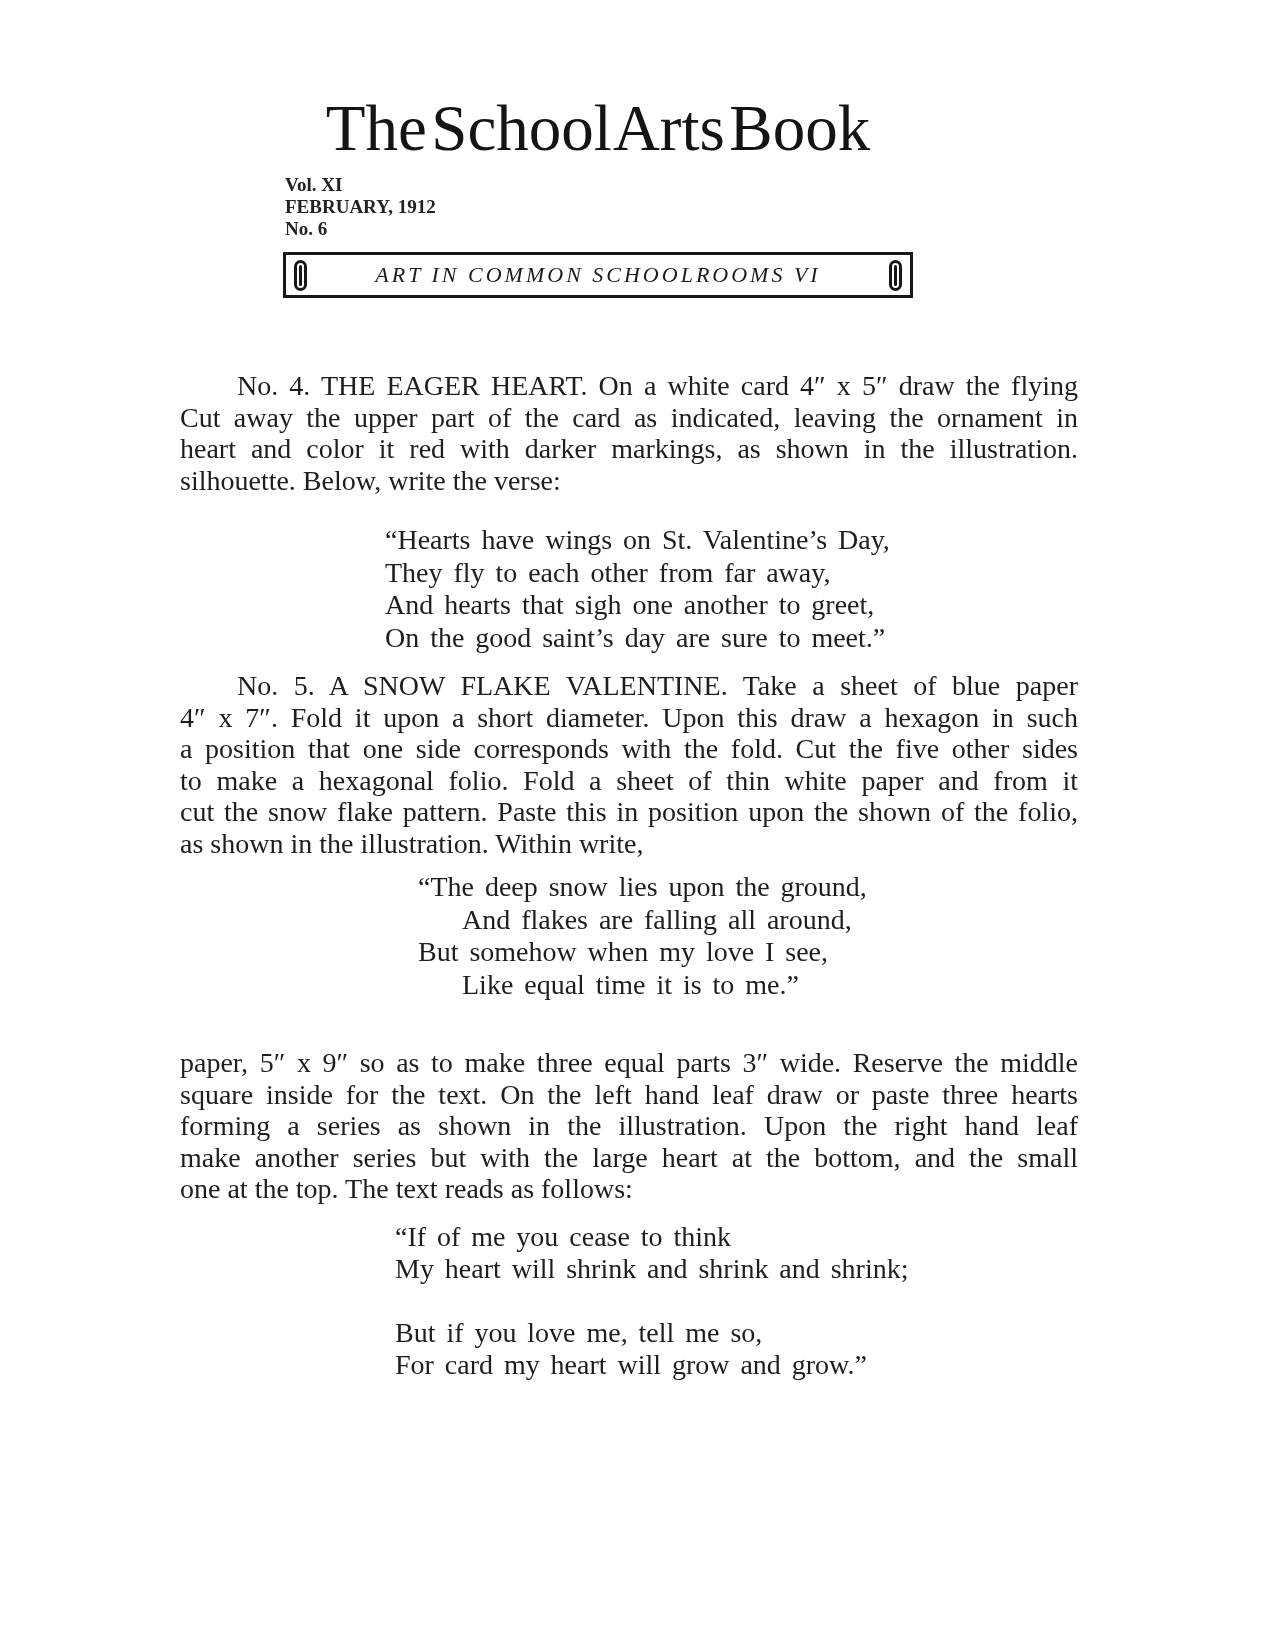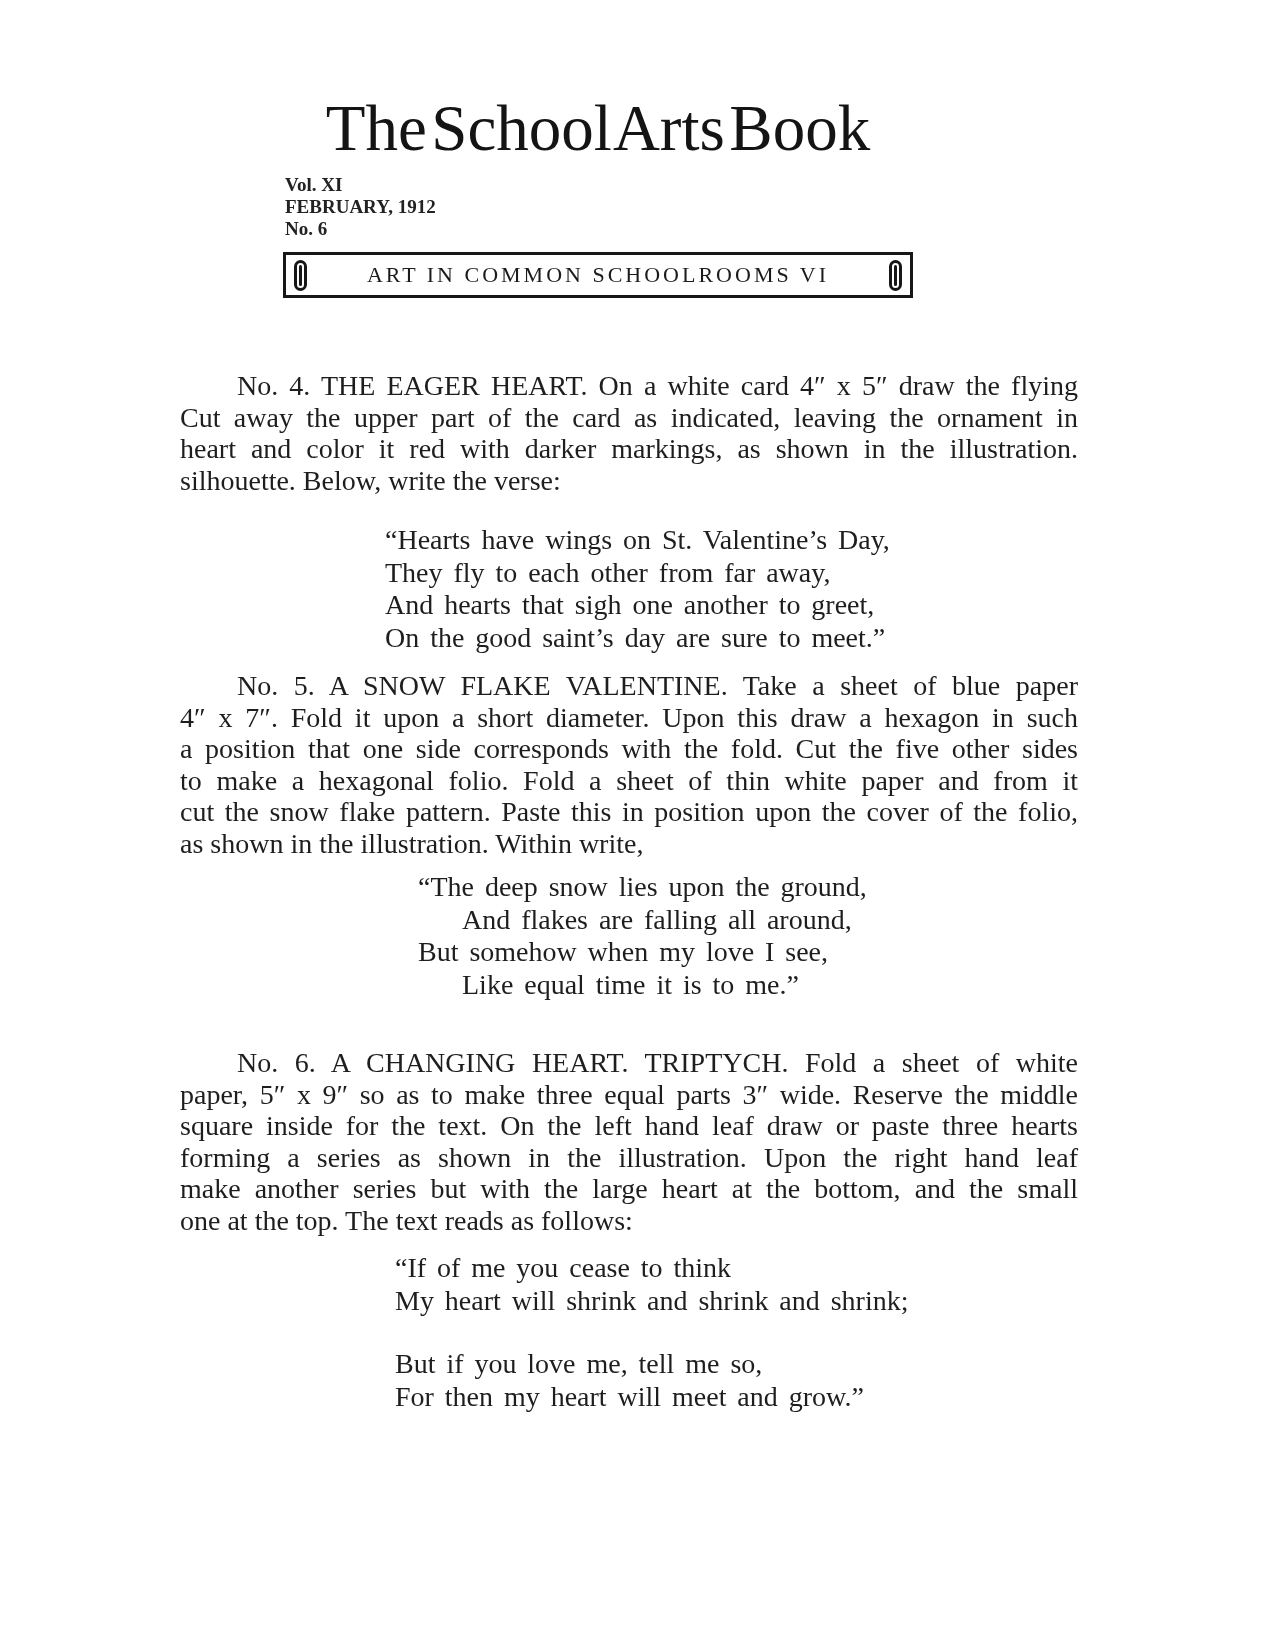--- a/index.html
+++ b/index.html
@@ -22,20 +22,21 @@
   .masthead {
     display: flex; justify-content: space-between; align-items: baseline;
     margin-top: 13px; font-size: 19px; font-weight: bold; color: #222;
     padding: 0 2px;
     flex-direction: column;
   }
   .banner {
     margin-top: 12px; border: 3px solid #171717; height: 40px;
     display: flex; align-items: center; padding: 0 8px;
     background: #fff;
+    font-style: italic;
   }
   .banner-ornament {
     width: 13px; height: 31px; border: 3px solid #171717;
     border-radius: 7px; box-sizing: border-box; position: relative;
     flex: 0 0 auto;
   }
   .banner-ornament::after {
     content: ""; position: absolute; left: 2px; right: 2px; top: 2px; bottom: 2px;
     background: #171717; border-radius: 3px;
   }
@@ -116,48 +117,47 @@
     <div class="vline">They fly to each other from far away,</div>
     <div class="vline">And hearts that sigh one another to greet,</div>
     <div class="vline">On the good saint’s day are sure to meet.”</div>
   </div>
 
   <div class="para para-2">
     <div class="pline first">No. 5.  A SNOW FLAKE VALENTINE.  Take a sheet of blue paper</div>
     <div class="pline">4″ x 7″.  Fold it upon a short diameter.  Upon this draw a hexagon in such</div>
     <div class="pline">a position that one side corresponds with the fold.  Cut the five other sides</div>
     <div class="pline">to make a hexagonal folio.  Fold a sheet of thin white paper and from it</div>
-    <div class="pline">cut the snow flake pattern.  Paste this in position upon the cover of the folio,</div>
+    <div class="pline">cut the snow flake pattern.  Paste this in position upon the shown of the folio,</div>
     <div class="pline last">as shown in the illustration.  Within write,</div>
   </div>
 
   <div class="verse verse-2">
     <div class="vline">“The deep snow lies upon the ground,</div>
     <div class="vline indent">And flakes are falling all around,</div>
     <div class="vline">But somehow when my love I see,</div>
     <div class="vline indent">Like equal time it is to me.”</div>
   </div>
 
   <div class="para para-3">
-    <div class="pline first">No. 6.  A CHANGING HEART.  TRIPTYCH.  Fold a sheet of white</div>
     <div class="pline">paper, 5″ x 9″ so as to make three equal parts 3″ wide.  Reserve the middle</div>
     <div class="pline">square inside for the text.  On the left hand leaf draw or paste three hearts</div>
     <div class="pline">forming a series as shown in the illustration.  Upon the right hand leaf</div>
     <div class="pline">make another series but with the large heart at the bottom, and the small</div>
     <div class="pline last">one at the top.  The text reads as follows:</div>
   </div>
 
   <div class="verse verse-3">
     <div class="stanza-1">
       <div class="vline">“If of me you cease to think</div>
       <div class="vline">My heart will shrink and shrink and shrink;</div>
     </div>
     <div class="stanza-2">
       <div class="vline">But if you love me, tell me so,</div>
-      <div class="vline">For then my heart will meet and grow.”</div>
+      <div class="vline">For card my heart will grow and grow.”</div>
     </div>
   </div>
 
 </div>
 
 <div class="smudge"></div>
 <div class="speck speck-a"></div>
 <div class="speck speck-b"></div>
 <div class="speck speck-c"></div>
 <div class="speck speck-d"></div>

